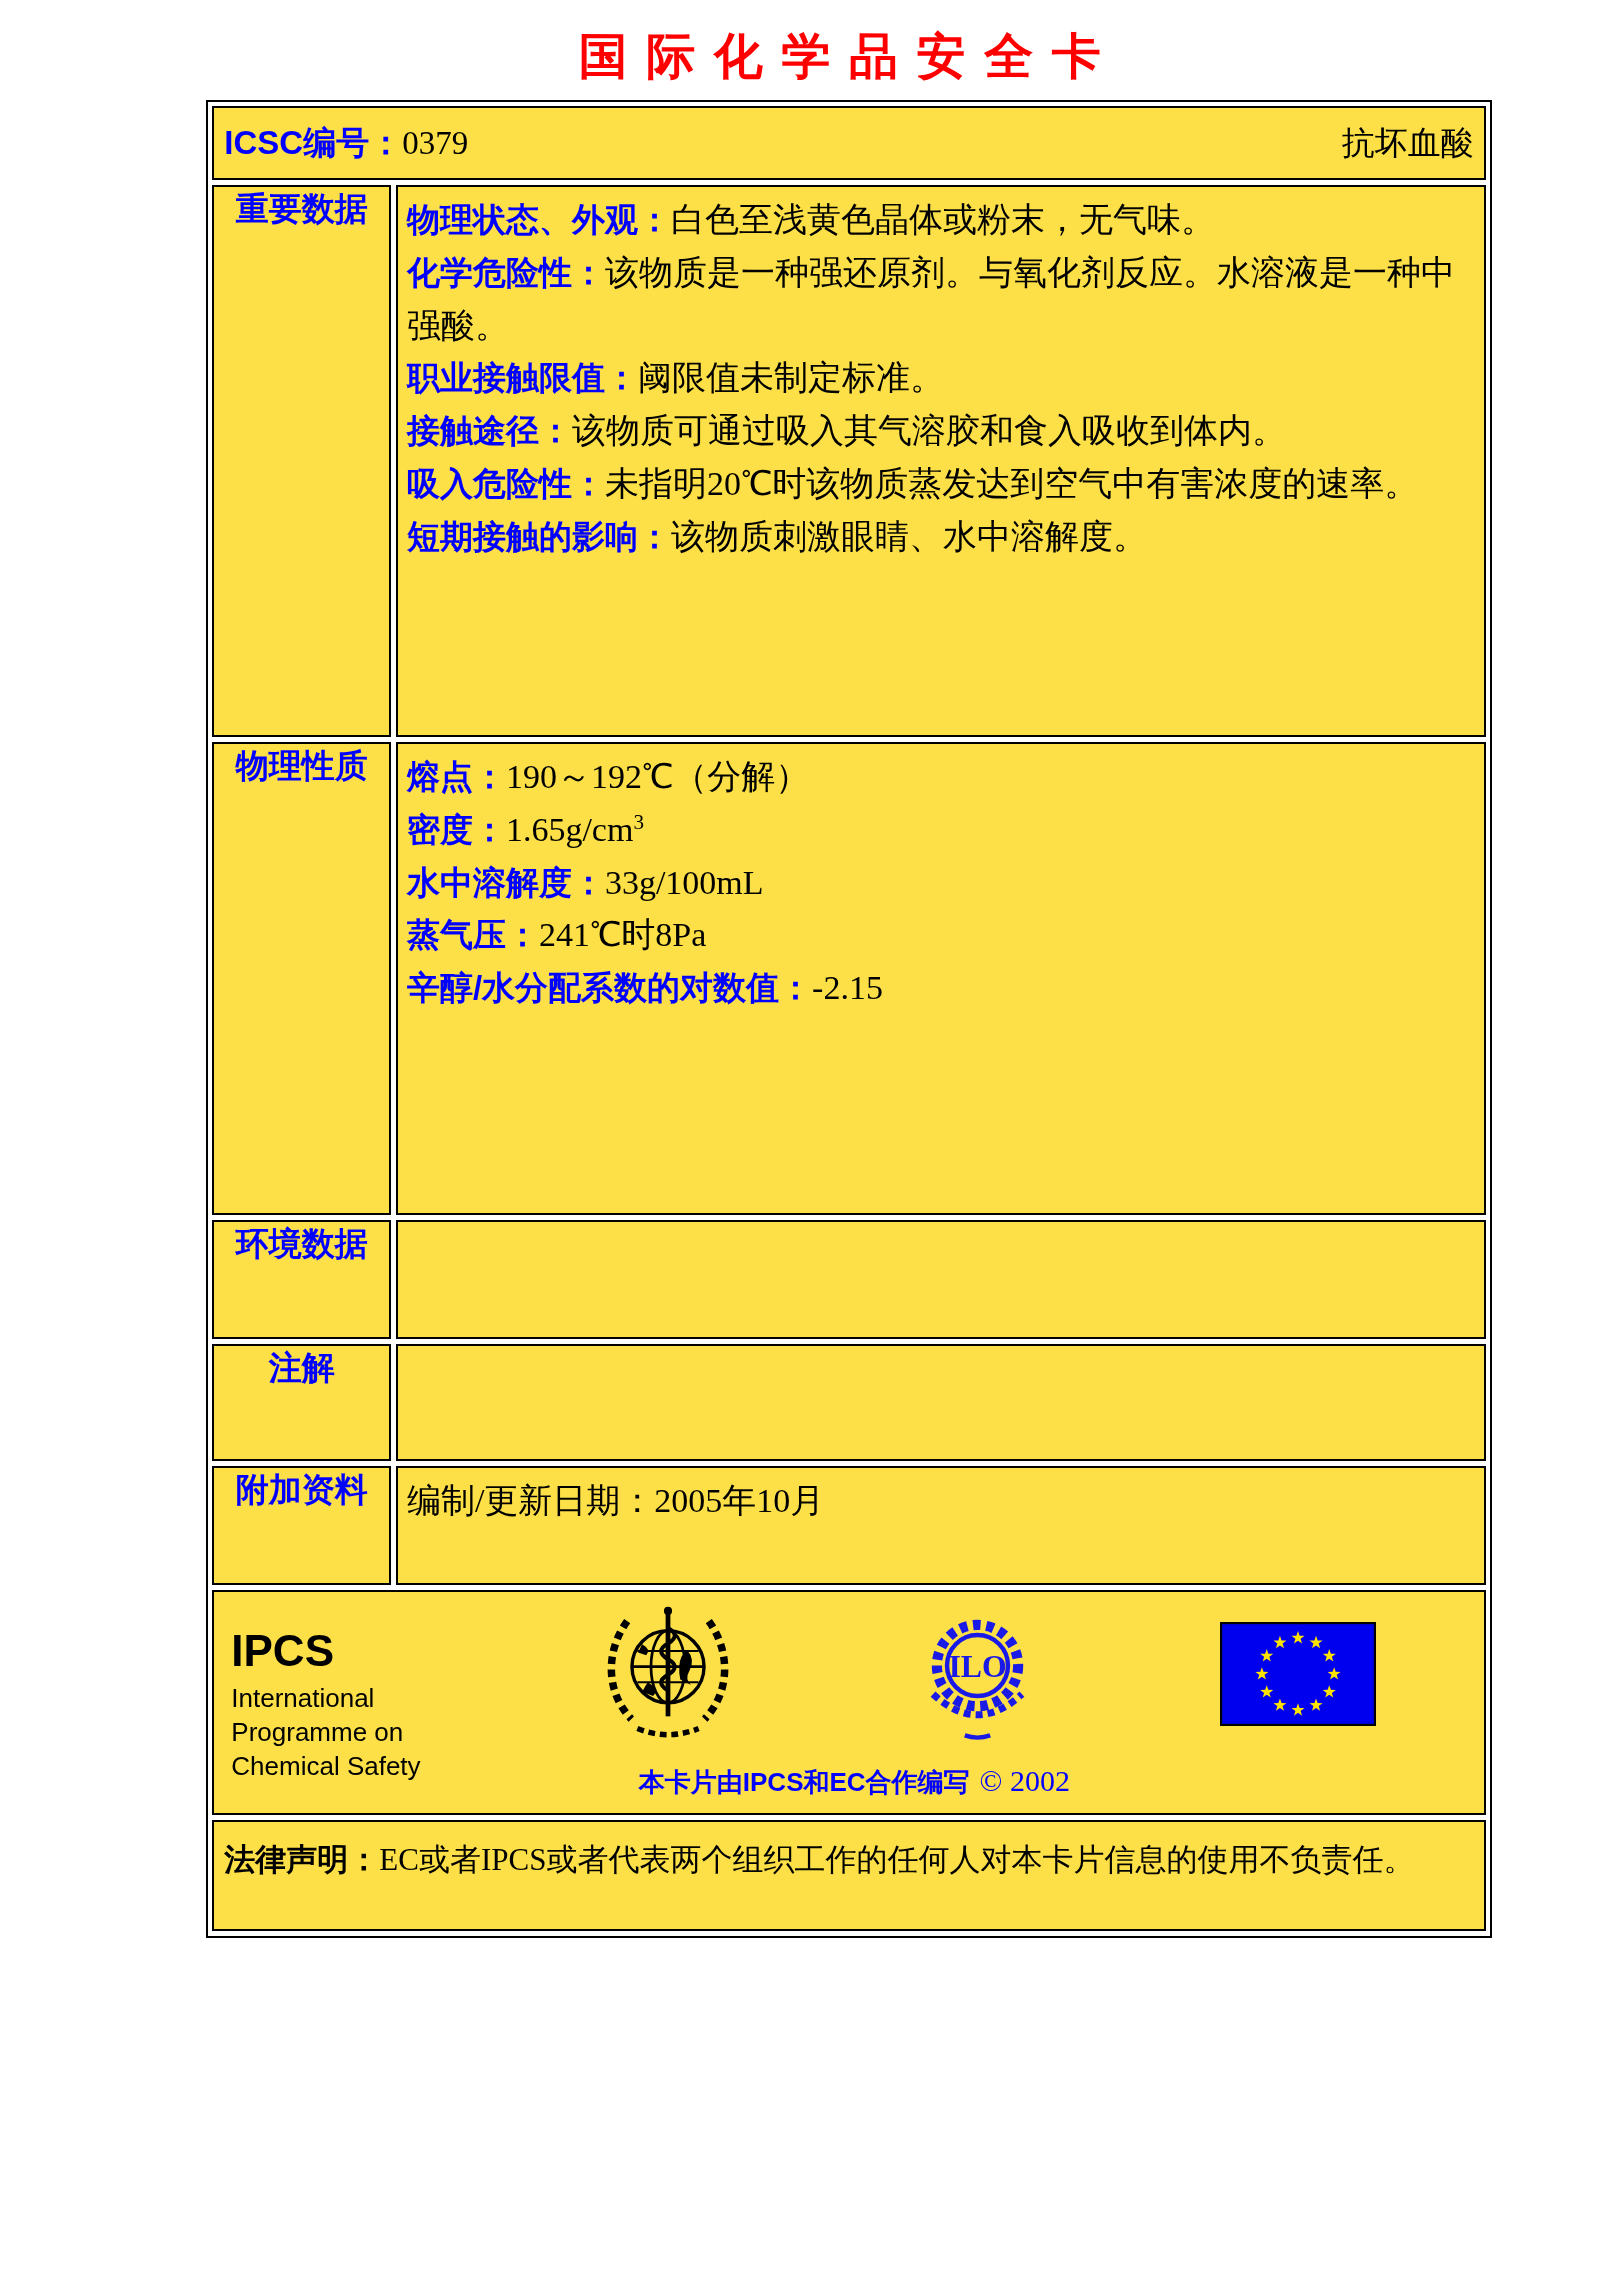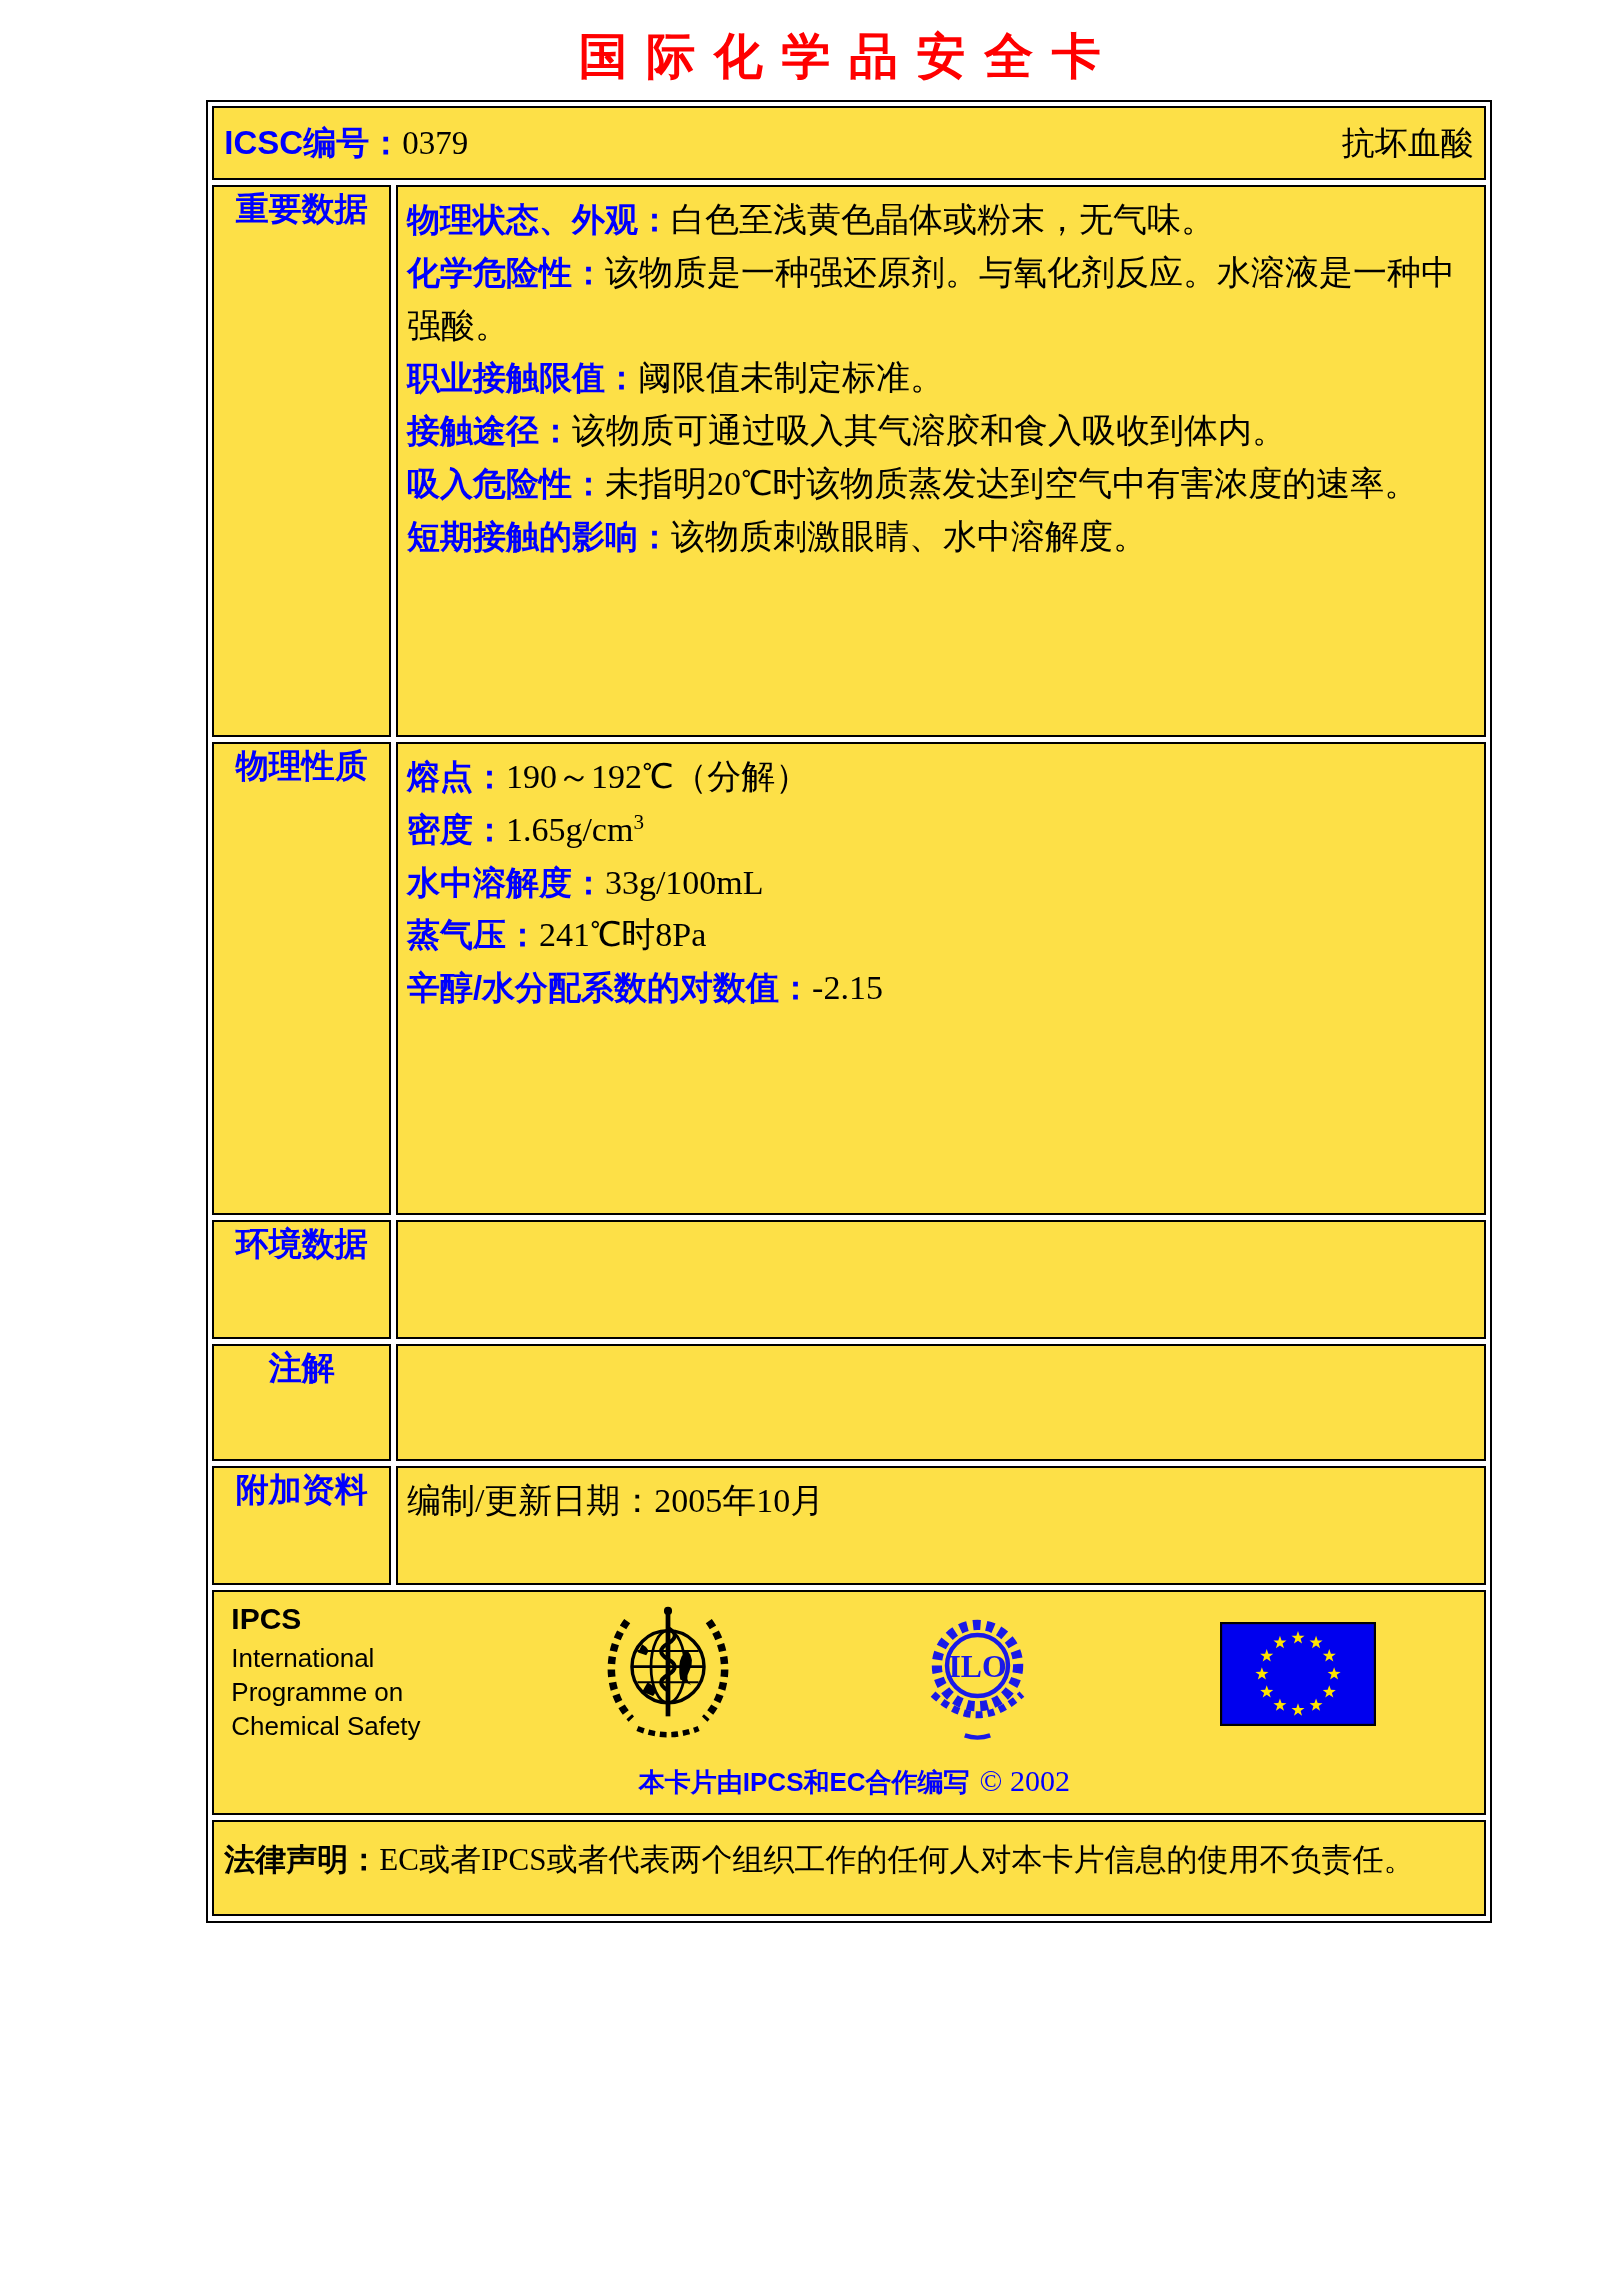--- a/index.html
+++ b/index.html
@@ -37,21 +37,21 @@
     font-family:"Liberation Sans", sans-serif;
   }
   .black-serif { color:#000; font-family:"Liberation Serif", serif; }
   .item .blue-label { font-size:33px;text-align:center; }
   sup { font-size:0.62em; vertical-align:super; line-height:0; }
 
   
   .footer-box { flex:1 1 auto; padding:10px 14.3px 5.7px 17px; }
   .logos { display:flex; align-items:center; justify-content:space-between; height:143px; padding-right:93px; }
   .ipcs-block { font-family:"Liberation Sans", sans-serif; color:#000; align-self:flex-start; }
-  .ipcs-acronym { font-weight:bold; font-size:30px; margin-bottom:5.7px; }
+  .ipcs-acronym { font-weight:bold; font-size:44px; margin-bottom:5.7px;margin-top:24px; }
   .ipcs-line { font-size:26px; line-height:1.3; }
   .unep-block { text-align:center; }
   .unep-text { font-family:"DejaVu Serif", serif; font-weight:bold; font-size:30px; letter-spacing:1.4px; margin-top:-4.3px; color:#000; }
   .caption { text-align:center; margin-top:18.6px; }
   .caption-main {
     color:#0000ff; font-weight:bold; font-size:26px;
     font-family:"Liberation Sans", sans-serif;
     margin-left:8px;
   }
   .caption-copy { color:#0000ff; font-size:30px; font-family:"Liberation Serif", serif; margin-left:10px; }
@@ -180,20 +180,20 @@
           <use href="#eustar" x="83" y="28.7"></use>
         </svg>
 
       </div>
       <div class="caption">
         <span class="caption-main">本卡片由IPCS和EC合作编写</span><span class="caption-copy">© 2002</span>
       </div>
     </div>
   </div>
 
-  <div class="row" style="height:96px">
+  <div class="row" style="height:111px">
     <div class="box legal-box">
       <span class="legal-label">法律声明：</span><span class="legal-text">EC或者IPCS或者代表两个组织工作的任何人对本卡片信息的使用不负责任。</span>
     </div>
   </div>
 
 </div>
 
 
 </body></html>

